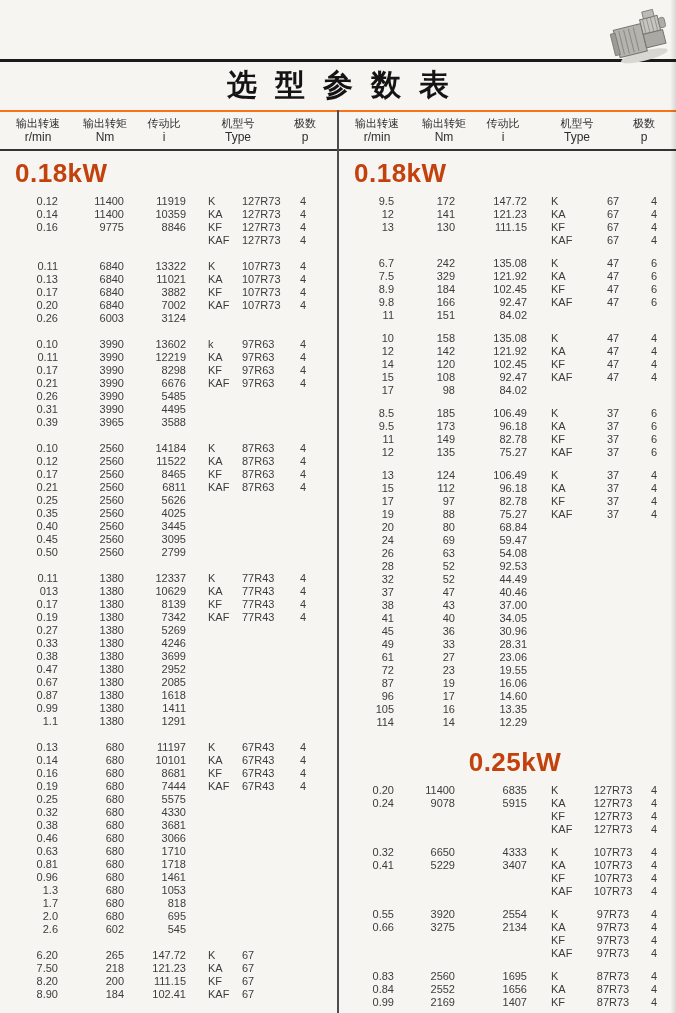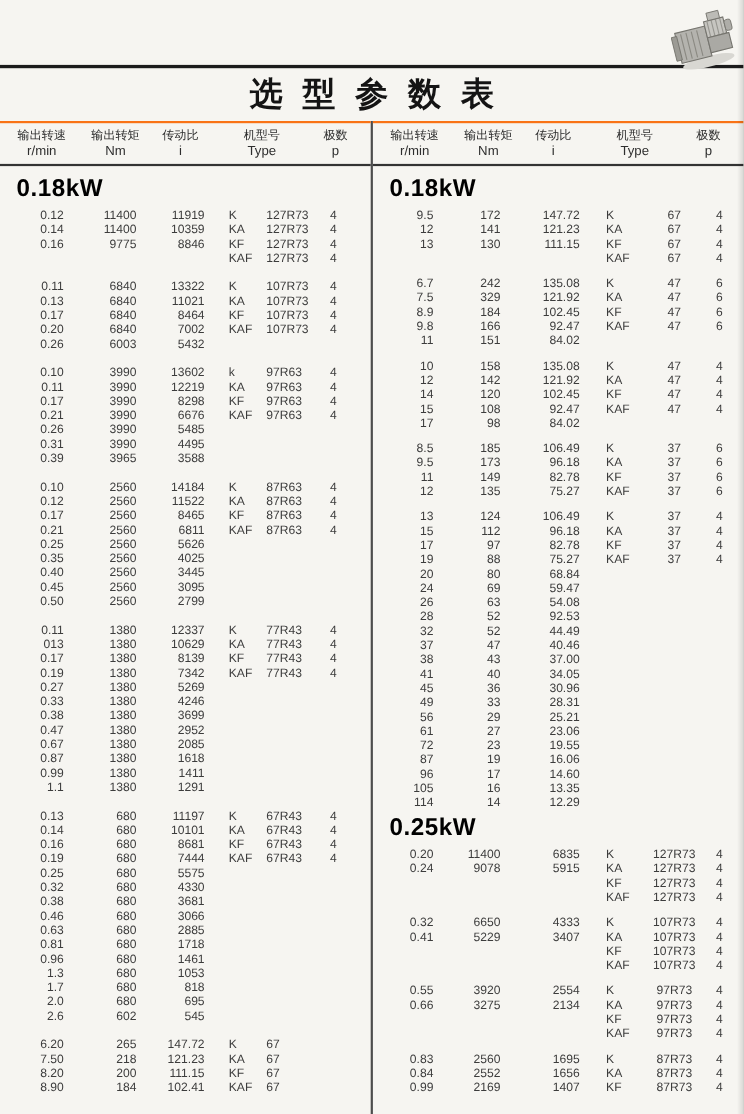--- a/index.html
+++ b/index.html
@@ -26,25 +26,25 @@
   .panel-right { flex:1; }
   .panel-header {
     display:grid; grid-template-columns:76px 58px 60px 88px 46px;
     border-top:2px solid #f97316; border-bottom:2px solid #333;
     padding:4px 0 5px;
   }
   .hdr-col { text-align:center; }
   .hdr-label { font-size:11px; line-height:14px; color:#2e2e2e; }
   .hdr-unit { font-size:12px; line-height:14px; color:#2e2e2e; }
   .power-heading {
-    font-size:22px; font-weight:800; color:#000000;
+    font-size:26px; font-weight:800; color:#c2410c;
     margin:7px 0 6px 15px; letter-spacing:0.5px;
   }
   .panel-right .power-heading + .section-groups { margin-top:0; }
-  .panel-right .section + .section .power-heading { margin-top:2px; }
+  .panel-right .section + .section .power-heading { margin-top:18px;text-align:center; }
   .group { margin-bottom:13px; }
   .panel-right .group { margin-bottom:10px; }
   .group:last-child { margin-bottom:0; }
   .row {
     display:grid; height:13px; line-height:13px; font-size:11px; color:#3c3c3c;
   }
   .panel-left .row  { grid-template-columns:58px 66px 62px 20px 36px 42px 38px; }
   .panel-right .row { grid-template-columns:55px 61px 72px 22px 40px 48px 34px; }
   .c-speed, .c-torque, .c-ratio { text-align:right; }
   .c-prefix { text-align:left; padding-left:2px; }
@@ -165,39 +165,39 @@
                 <div class="c-torque">6840</div>
                 <div class="c-ratio">11021</div>
                 <div class="c-spacer"></div>
                 <div class="c-prefix">KA</div>
                 <div class="c-size">107R73</div>
                 <div class="c-poles">4</div>
               </div>
               <div class="row">
                 <div class="c-speed">0.17</div>
                 <div class="c-torque">6840</div>
-                <div class="c-ratio">8464</div>
+                <div class="c-ratio">3882</div>
                 <div class="c-spacer"></div>
                 <div class="c-prefix">KF</div>
                 <div class="c-size">107R73</div>
                 <div class="c-poles">4</div>
               </div>
               <div class="row">
                 <div class="c-speed">0.20</div>
                 <div class="c-torque">6840</div>
                 <div class="c-ratio">7002</div>
                 <div class="c-spacer"></div>
                 <div class="c-prefix">KAF</div>
                 <div class="c-size">107R73</div>
                 <div class="c-poles">4</div>
               </div>
               <div class="row">
                 <div class="c-speed">0.26</div>
                 <div class="c-torque">6003</div>
-                <div class="c-ratio">5432</div>
+                <div class="c-ratio">3124</div>
                 <div class="c-spacer"></div>
                 <div class="c-prefix"></div>
                 <div class="c-size"></div>
                 <div class="c-poles"></div>
               </div>
             </div>
             <div class="group">
               <div class="row">
                 <div class="c-speed">0.10</div>
                 <div class="c-torque">3990</div>
@@ -524,21 +524,21 @@
                 <div class="c-torque">680</div>
                 <div class="c-ratio">3066</div>
                 <div class="c-spacer"></div>
                 <div class="c-prefix"></div>
                 <div class="c-size"></div>
                 <div class="c-poles"></div>
               </div>
               <div class="row">
                 <div class="c-speed">0.63</div>
                 <div class="c-torque">680</div>
-                <div class="c-ratio">2885</div>
+                <div class="c-ratio">1710</div>
                 <div class="c-spacer"></div>
                 <div class="c-prefix"></div>
                 <div class="c-size"></div>
                 <div class="c-poles"></div>
               </div>
               <div class="row">
                 <div class="c-speed">0.81</div>
                 <div class="c-torque">680</div>
                 <div class="c-ratio">1718</div>
                 <div class="c-spacer"></div>
@@ -950,29 +950,20 @@
               <div class="row">
                 <div class="c-speed">49</div>
                 <div class="c-torque">33</div>
                 <div class="c-ratio">28.31</div>
                 <div class="c-spacer"></div>
                 <div class="c-prefix"></div>
                 <div class="c-size"></div>
                 <div class="c-poles"></div>
               </div>
               <div class="row">
-                <div class="c-speed">56</div>
-                <div class="c-torque">29</div>
-                <div class="c-ratio">25.21</div>
-                <div class="c-spacer"></div>
-                <div class="c-prefix"></div>
-                <div class="c-size"></div>
-                <div class="c-poles"></div>
-              </div>
-              <div class="row">
                 <div class="c-speed">61</div>
                 <div class="c-torque">27</div>
                 <div class="c-ratio">23.06</div>
                 <div class="c-spacer"></div>
                 <div class="c-prefix"></div>
                 <div class="c-size"></div>
                 <div class="c-poles"></div>
               </div>
               <div class="row">
                 <div class="c-speed">72</div>

